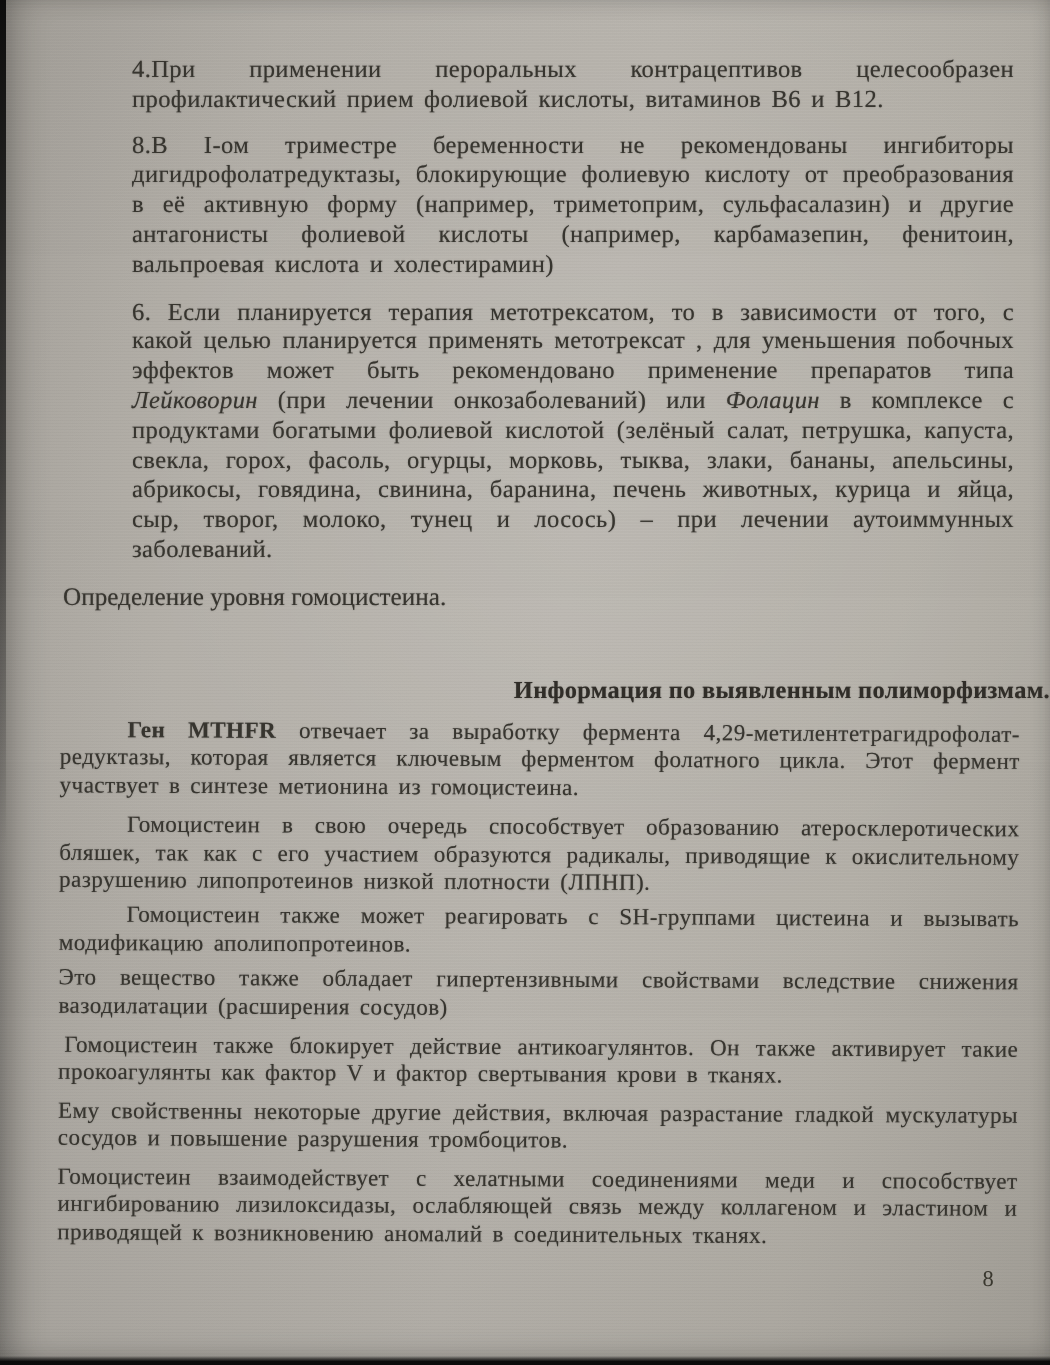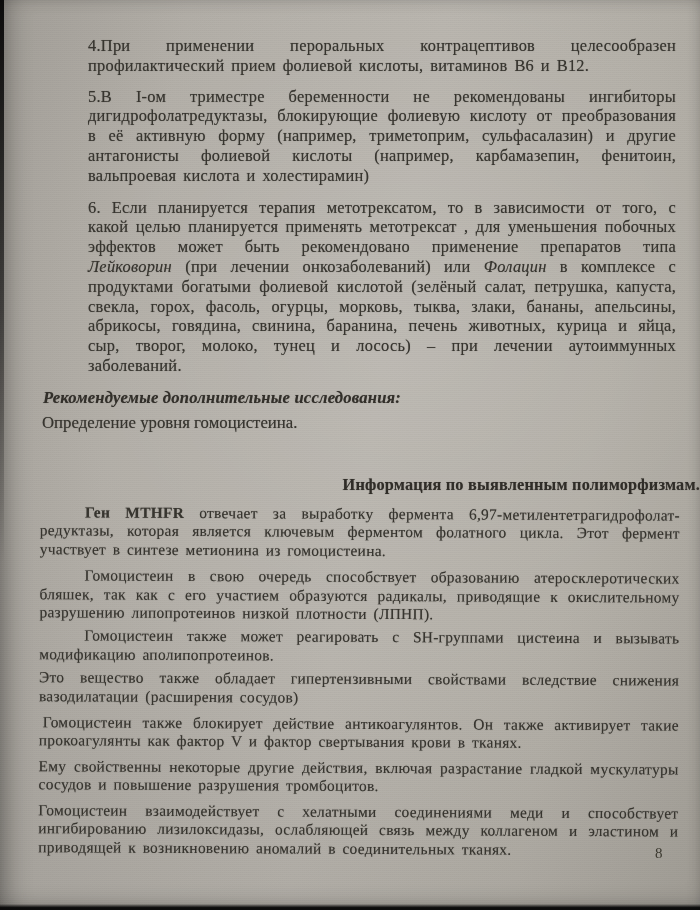--- a/index.html
+++ b/index.html
@@ -83,33 +83,32 @@
 <body>
 
 <div class="photo">
   <div class="paper">
     <div class="grain"></div>
 
     <div class="content">
 
       <p class="p-top">4.При применении пероральных контрацептивов целесообразен профилактический прием фолиевой кислоты, витаминов В6 и В12.</p>
 
-      <p class="p-top last">5.В I-ом триместре беременности не рекомендованы ингибиторы дигидрофолатредуктазы, блокирующие фолиевую кислоту от преобразования в её активную форму (например, триметоприм, сульфасалазин) и другие антагонисты фолиевой кислоты (например, карбамазепин, фенитоин, вальпроевая кислота и холестирамин)</p>
+      <p class="p-top last">8.В I-ом триместре беременности не рекомендованы ингибиторы дигидрофолатредуктазы, блокирующие фолиевую кислоту от преобразования в её активную форму (например, триметоприм, сульфасалазин) и другие антагонисты фолиевой кислоты (например, карбамазепин, фенитоин, вальпроевая кислота и холестирамин)</p>
 
       <p class="p-top last"><span>6. Если планируется терапия метотрексатом, то в зависимости от того, с какой целью планируется применять метотрексат , для уменьшения побочных эффектов может быть рекомендовано применение препаратов типа </span><i>Лейковорин</i><span> (при лечении онкозаболеваний) или </span><i>Фолацин</i><span> в комплексе с продуктами богатыми фолиевой кислотой (зелёный салат, петрушка, капуста, свекла, горох, фасоль, огурцы, морковь, тыква, злаки, бананы, апельсины, абрикосы, говядина, свинина, баранина, печень животных, курица и яйца, сыр, творог, молоко, тунец и лосось) – при лечении аутоиммунных заболеваний.</span></p>
 
-      <h3 class="rec-heading">Рекомендуемые дополнительные исследования:</h3>
 
       <p class="rec-body">Определение уровня гомоцистеина.</p>
 
       <h3 class="info-heading">Информация по выявленным полиморфизмам.</h3>
 
       <div class="lower">
 
-        <p class="p-low ind45 mb8"><b>Ген MTHFR</b><span> отвечает за выработку фермента 6,97-метилентетрагидрофолат-редуктазы, которая является ключевым ферментом фолатного цикла. Этот фермент участвует в синтезе метионина из гомоцистеина.</span></p>
+        <p class="p-low ind45 mb8"><b>Ген MTHFR</b><span> отвечает за выработку фермента 4,29-метилентетрагидрофолат-редуктазы, которая является ключевым ферментом фолатного цикла. Этот фермент участвует в синтезе метионина из гомоцистеина.</span></p>
 
         <p class="p-low ind45 mb5">Гомоцистеин в свою очередь способствует образованию атеросклеротических бляшек, так как с его участием образуются радикалы, приводящие к окислительному разрушению липопротеинов низкой плотности (ЛПНП).</p>
 
         <p class="p-low ind45 mb5">Гомоцистеин также может реагировать с SH-группами цистеина и вызывать модификацию аполипопротеинов.</p>
 
         <p class="p-low mb8">Это вещество также обладает гипертензивными свойствами вследствие снижения вазодилатации (расширения сосудов)</p>
 
         <p class="p-low ind4">Гомоцистеин также блокирует действие антикоагулянтов. Он также активирует такие прокоагулянты как фактор V и фактор свертывания крови в тканях.</p>
 
         <p class="p-low">Ему свойственны некоторые другие действия, включая разрастание гладкой мускулатуры сосудов и повышение разрушения тромбоцитов.</p>

